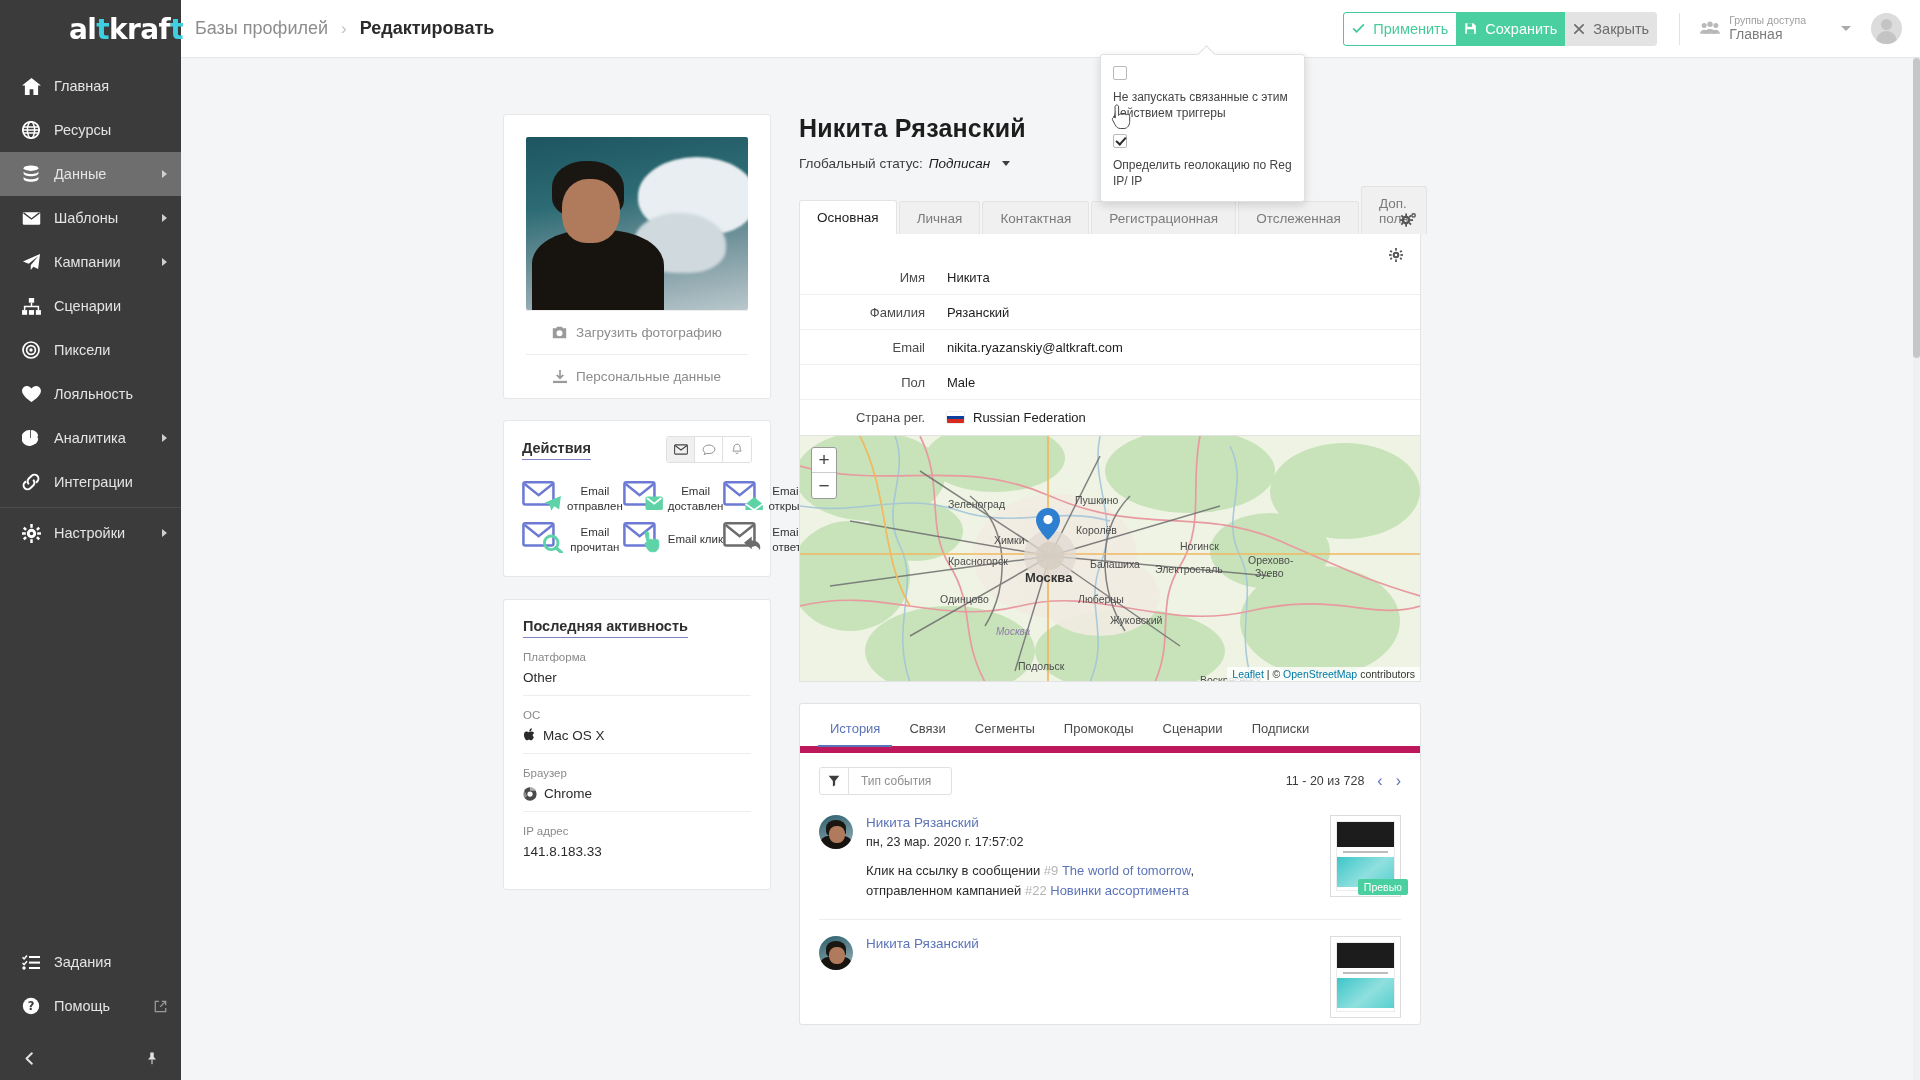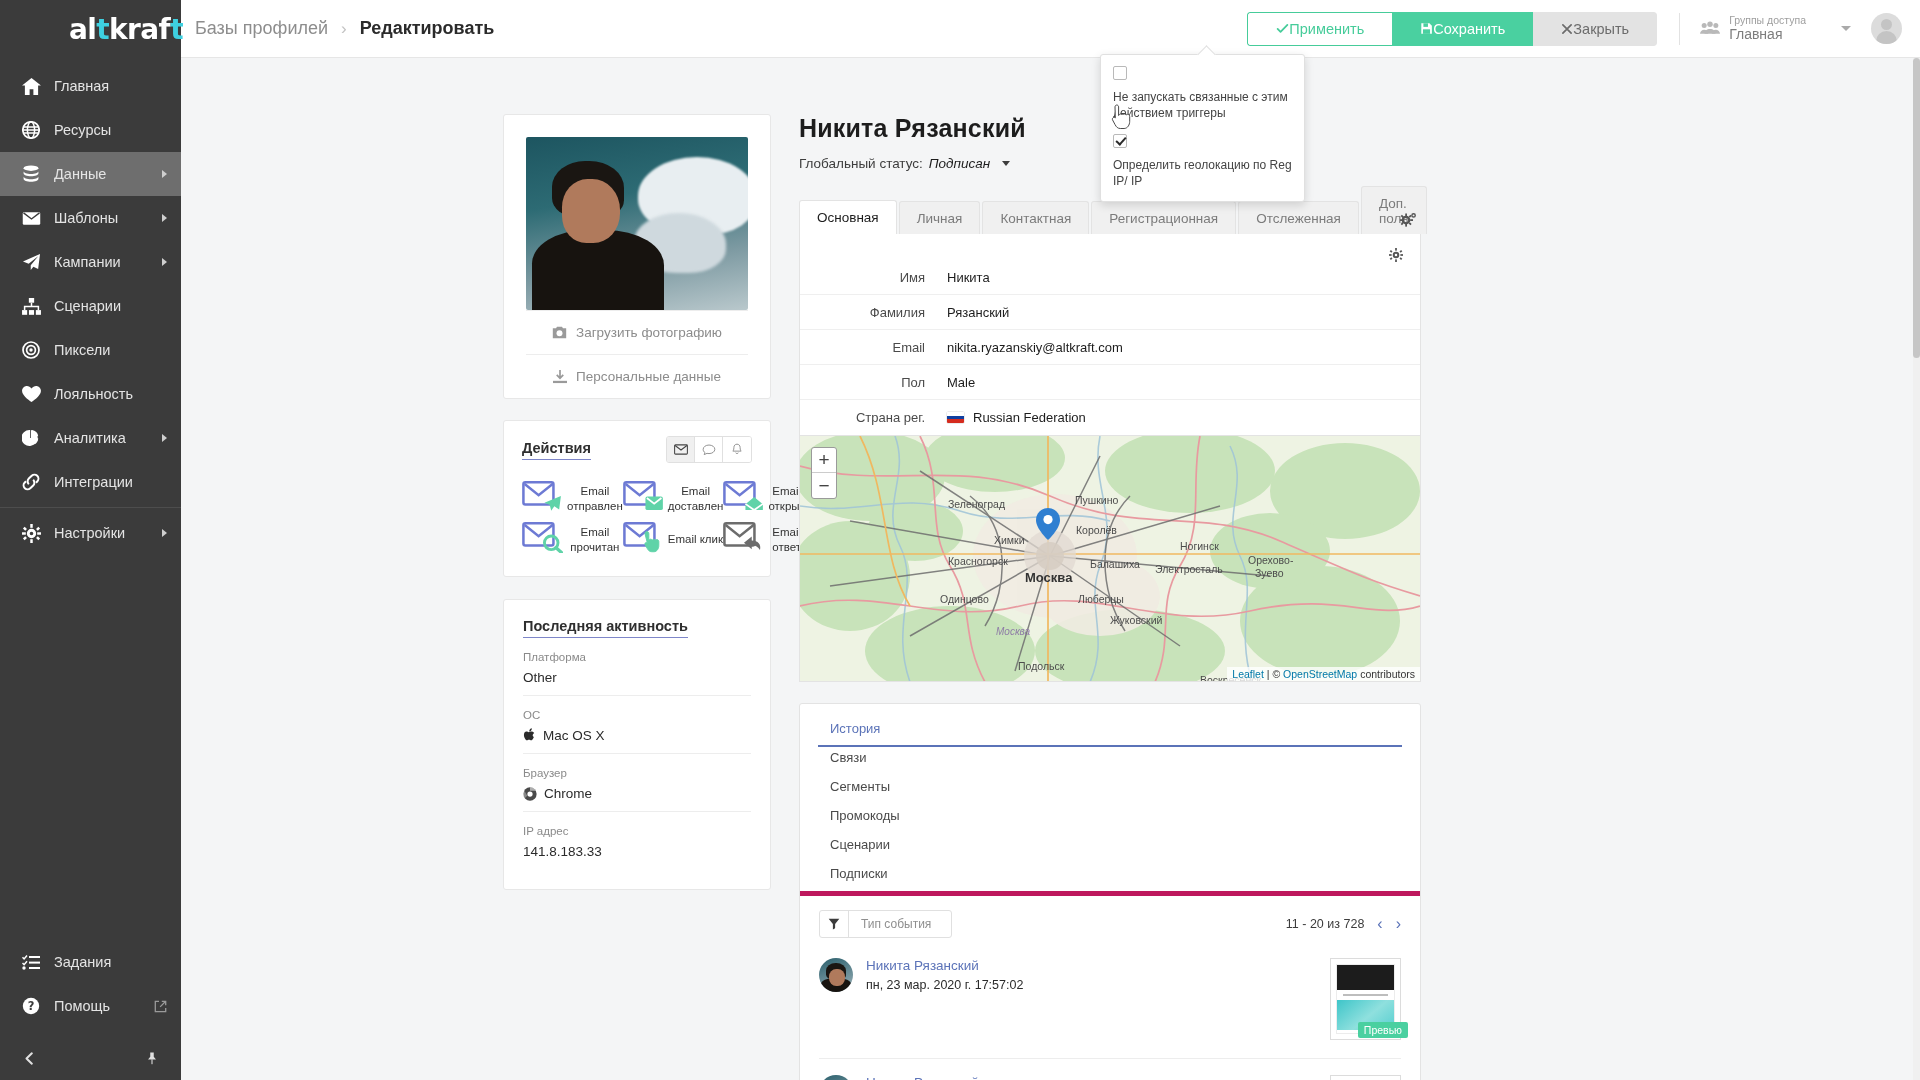--- a/index.html
+++ b/index.html
@@ -48,21 +48,21 @@
     padding: 0 18px 0 14px; border-bottom: 1px solid #e6e6e6;
     position: relative; z-index: 30; flex: none;
   }
   .crumbs { display: flex; align-items: center; gap: 13px; font-size: 18px; }
   .crumb-link { color: #8d8d8d; cursor: pointer; }
   .crumb-sep { color: #c2c2c2; font-size: 17px; }
   .crumb-cur { color: #2b2b2b; font-weight: bold; }
   .top-right { margin-left: auto; display: flex; align-items: center; }
   .btngrp { display: flex; align-items: stretch; height: 34px; border-radius: 3px; overflow: hidden; }
   .btn {
-    display: flex; align-items: center; padding: 0 28px; font-size: 14.5px;
+    display: flex; align-items: center; gap: 8px; padding: 0 8px; font-size: 14.5px;
     cursor: pointer; border: none; background: transparent; white-space: nowrap;
     font-family: "Liberation Sans", sans-serif;
   }
   .btn-apply { background: #fff; color: #46cc9a; border: 1px solid #46cc9a; border-right: none;
     border-radius: 3px 0 0 3px; }
   .btn-save { background: #4ad0a0; color: #fff; }
   .btn-close { background: #e3e3e3; color: #6c6c6c; border-radius: 0 3px 3px 0; }
   .topdiv { width: 1px; height: 32px; background: #e2e2e2; margin: 0 20px 0 22px; }
   .accessgrp { display: flex; align-items: center; gap: 9px; cursor: pointer; }
   .ag-txt { line-height: 1.12; }
@@ -190,21 +190,21 @@
   .mapattr { position: absolute; right: 0; bottom: 0; background: rgba(255,255,255,.78);
     font-size: 10.5px; padding: 1px 5px; color: #333; z-index: 5; }
   .mapattr a { color: #0078a8; text-decoration: none; }
   .pin { position: absolute; left: 236px; top: 72px; width: 24px; height: 32px; z-index: 4; }
   .mlabel { position: absolute; font-size: 10.5px; color: #4c4c4c; white-space: nowrap; }
   .mlabel.big { font-size: 13px; color: #333; font-weight: bold; }
   .mlabel.riv { font-style: italic; color: #8e7ca6; font-size: 10px; }
 
   .hist-card { margin-top: 21px; background: #fff; border: 1px solid #e3e3e3; border-radius: 3px;
     padding: 0 0 6px; }
-  .htabs { display: flex; padding: 13px 18px 0; border-bottom: 5px solid #be185d; flex-direction: column; }
+  .htabs { display: flex; gap: 5px; padding: 13px 18px 0; border-bottom: 7px solid #be185d; }
   .htab { padding: 4px 12px 10px; font-size: 13px; color: #4a4a4a; cursor: pointer; position: relative; }
   .htab.on { color: #5b73b8; }
   .htab.on::after { content:""; position:absolute; left:0; right:0; bottom:-1px; height:2px; background:#5b73b8; }
   .hctrl { display: flex; align-items: center; padding: 14px 19px 4px; }
   .filt { display: flex; align-items: stretch; border: 1px solid #e0e0e0; border-radius: 3px; overflow: hidden; }
   .filt .fi { width: 29px; display: flex; align-items: center; justify-content: center; border-right: 1px solid #e0e0e0;
     cursor: pointer; }
   .filt .ft { padding: 6px 20px 6px 12px; font-size: 12px; color: #8f8f8f; cursor: pointer; }
   .hpage { margin-left: auto; display: flex; align-items: center; gap: 13px; font-size: 12.5px; color: #3c3c3c; }
   .parrow { color: #5b73b8; font-size: 16px; cursor: pointer; line-height: 1; }
@@ -850,20 +850,21 @@
             <div id="eventsroot">
                 <div class="ev">
                   <div class="ev-av">
                     <span class="b"></span>
                     <span class="h"></span>
                     <span class="f"></span>
                   </div>
                   <div class="ev-body">
                     <div class="ev-name">Никита Рязанский</div>
                     <div class="ev-time">пн, 23 мар. 2020 г. 17:57:02</div>
+                    <div class="ev-text"><span>Клик на ссылку в сообщении </span><span class="gray">#9</span> <span class="lnk">The world of tomorrow</span><span>, отправленном кампанией </span><span class="gray">#22</span> <span class="lnk">Новинки ассортимента</span></div>
                   </div>
                   <div class="ev-thumb">
                     <div class="th-inner">
                       <div class="th-dark"></div>
                       <div class="th-line"></div>
                       <div class="th-img"></div>
                     </div>
                     <span class="preview-badge">Превью</span>
                   </div>
                 </div>

